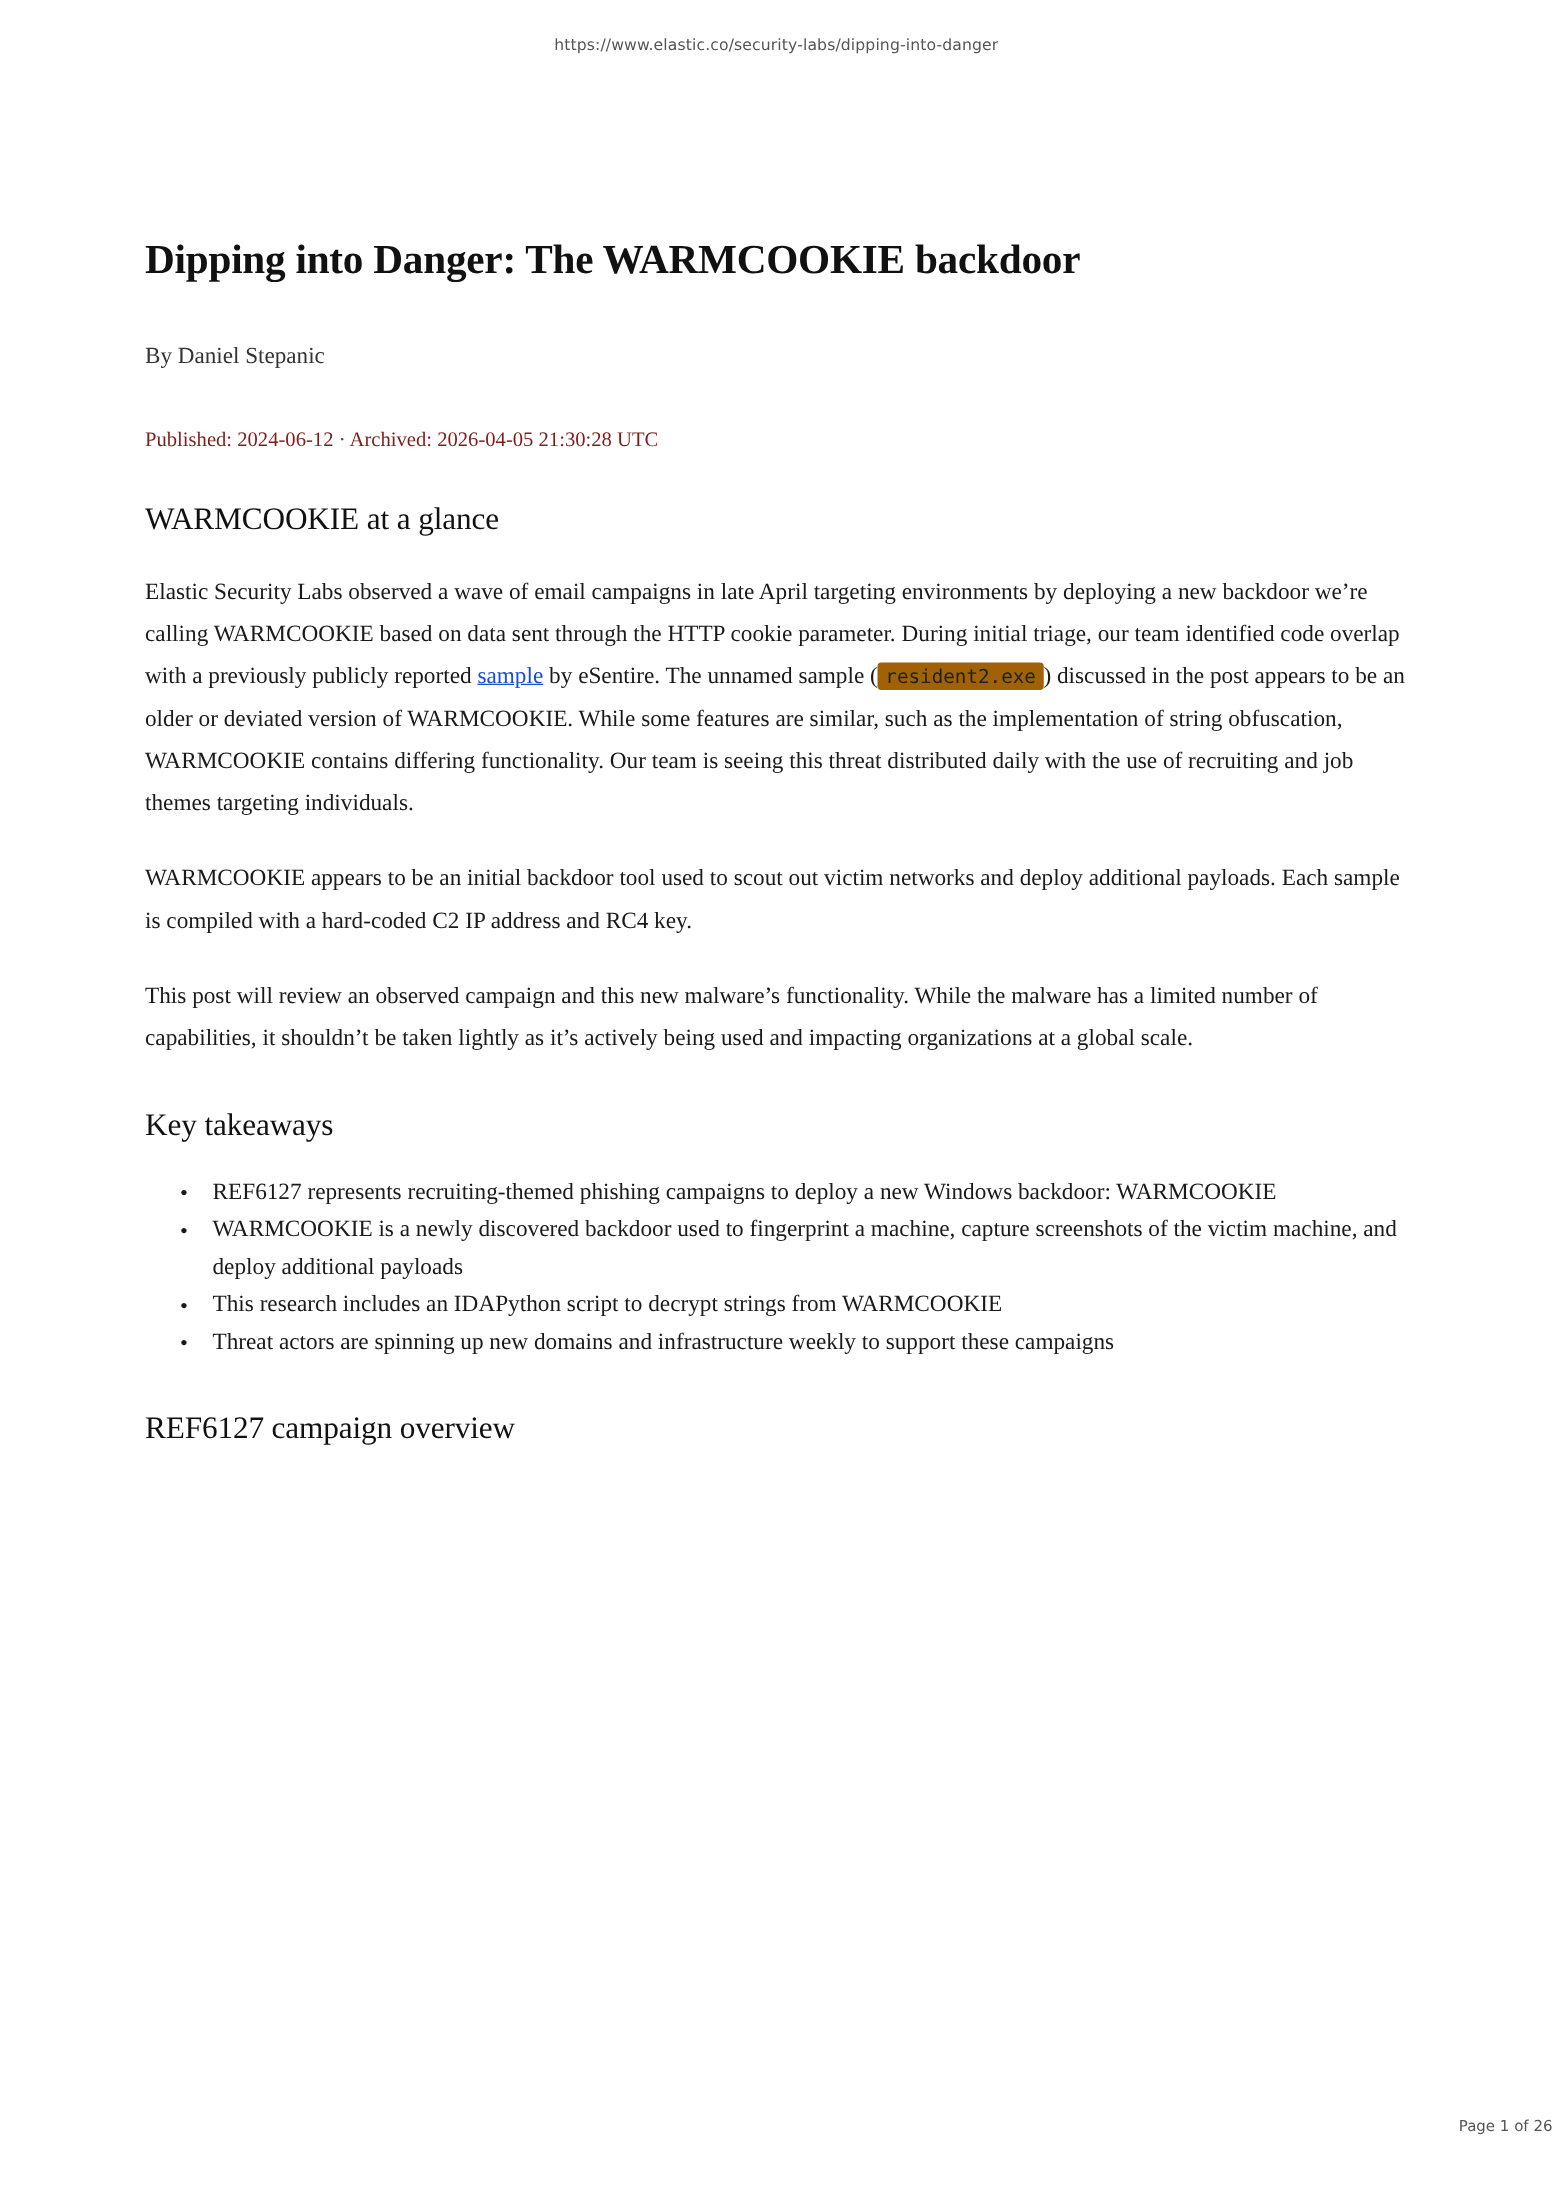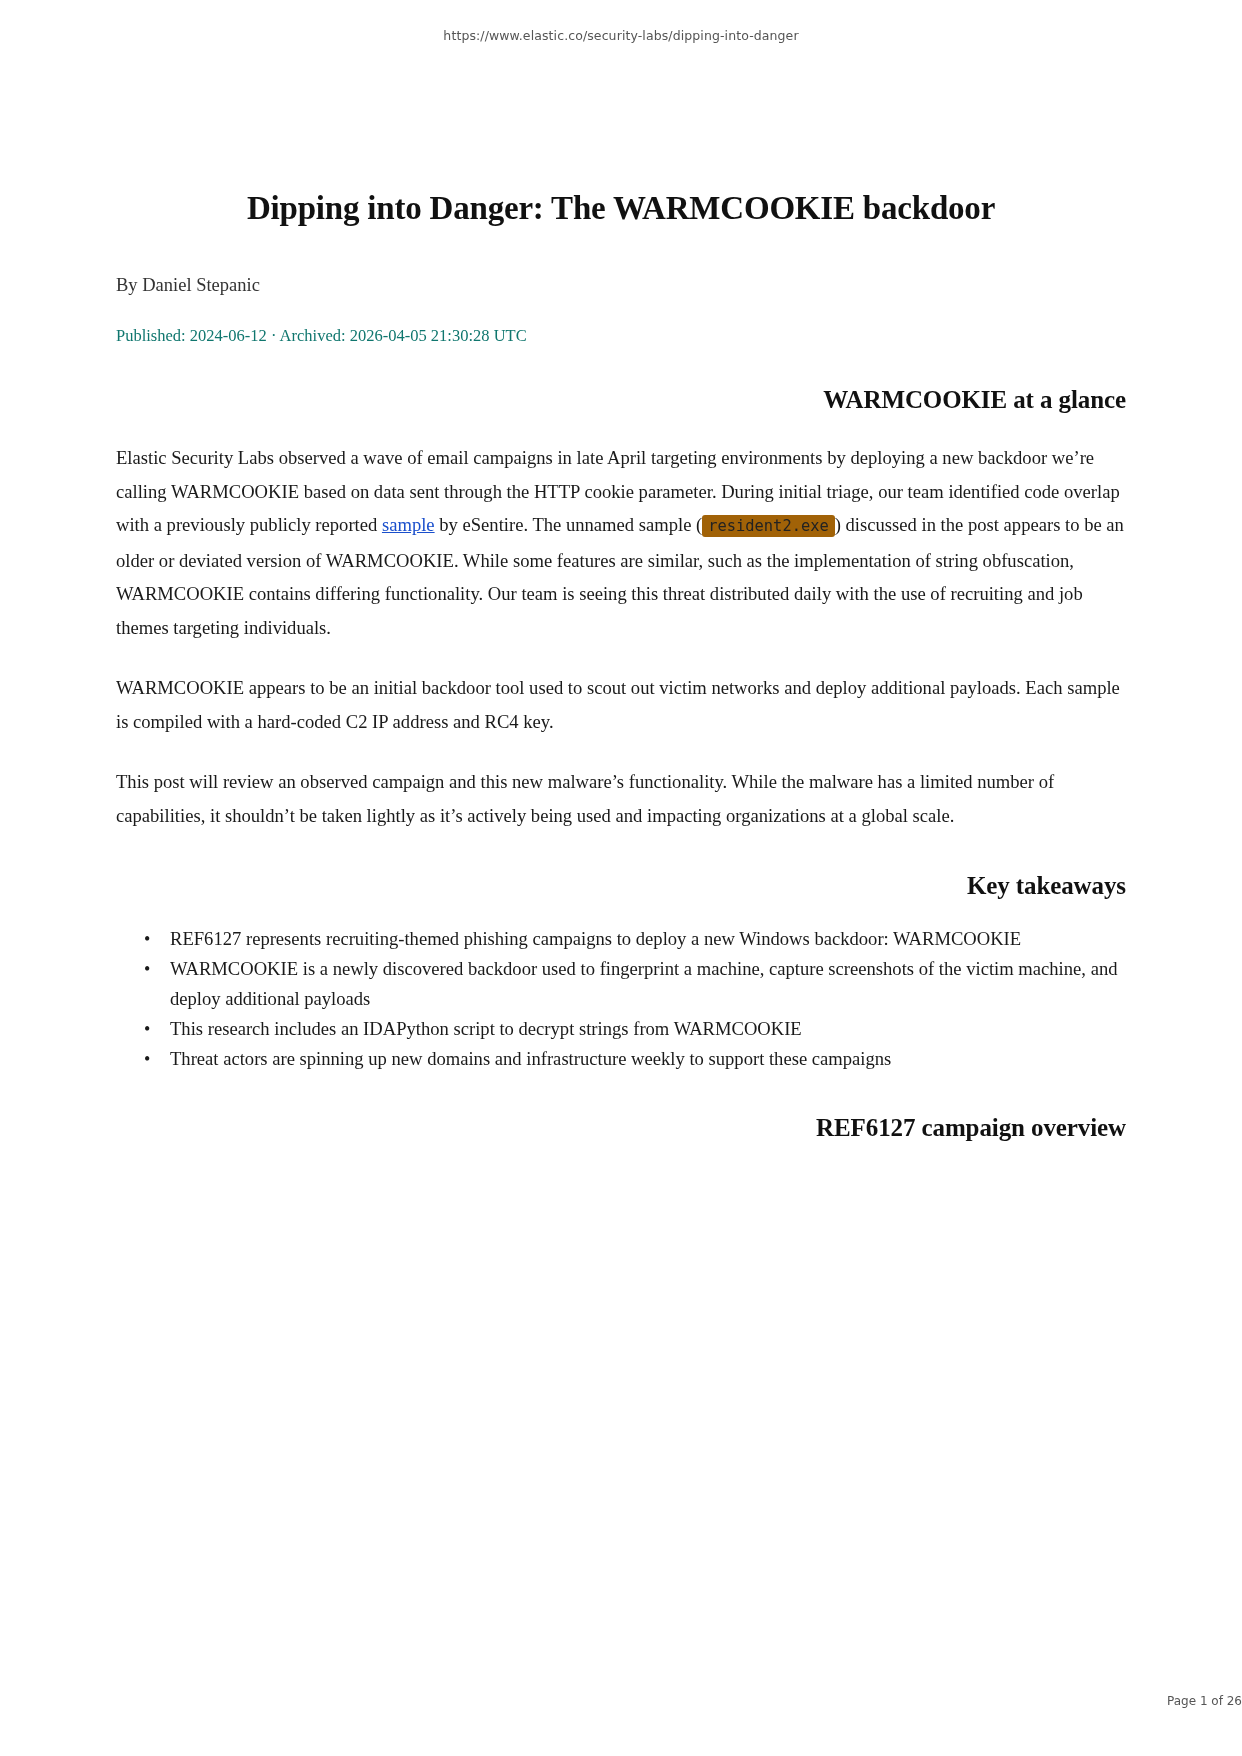--- a/index.html
+++ b/index.html
@@ -38,39 +38,37 @@
     top: 190px;
     width: 1010px;
   }
   h1.doc-title {
     font-family: "Liberation Serif", serif;
     font-size: 33px;
     font-weight: bold;
     margin: 0 0 0 0;
     letter-spacing: -0.2px;
     color: #111111;
-    text-align: center;
   }
   .byline {
     font-size: 18.5px;
     color: #333333;
     margin-top: 48px;
   }
   .pubinfo {
     font-size: 16.5px;
-    color: #0f766e;
-    margin-top: 30px;
+    color: #7f1d1d;
+    margin-top: 46px;
   }
   h2.section {
     font-size: 25px;
-    font-weight: bold;
+    font-weight: normal;
     margin: 40px 0 0 0;
     color: #111111;
     letter-spacing: -0.1px;
-    text-align: right;
   }
   p.para {
     font-size: 18.6px;
     line-height: 33.5px;
     margin: 27px 0 0 0;
     color: #1a1a1a;
     text-align: left;
   }
   a.inline-link {
     color: #1a4fcc;

